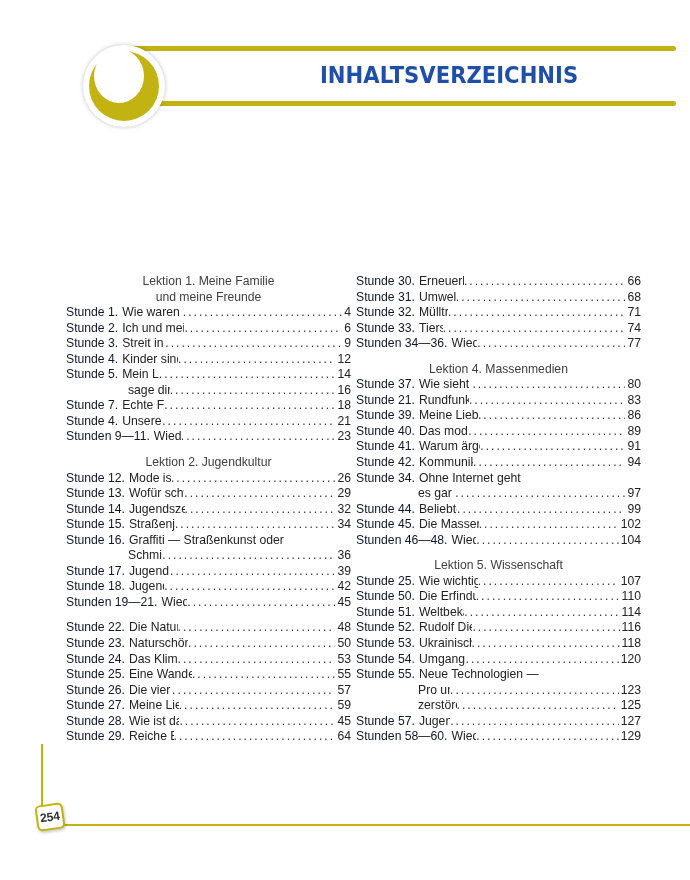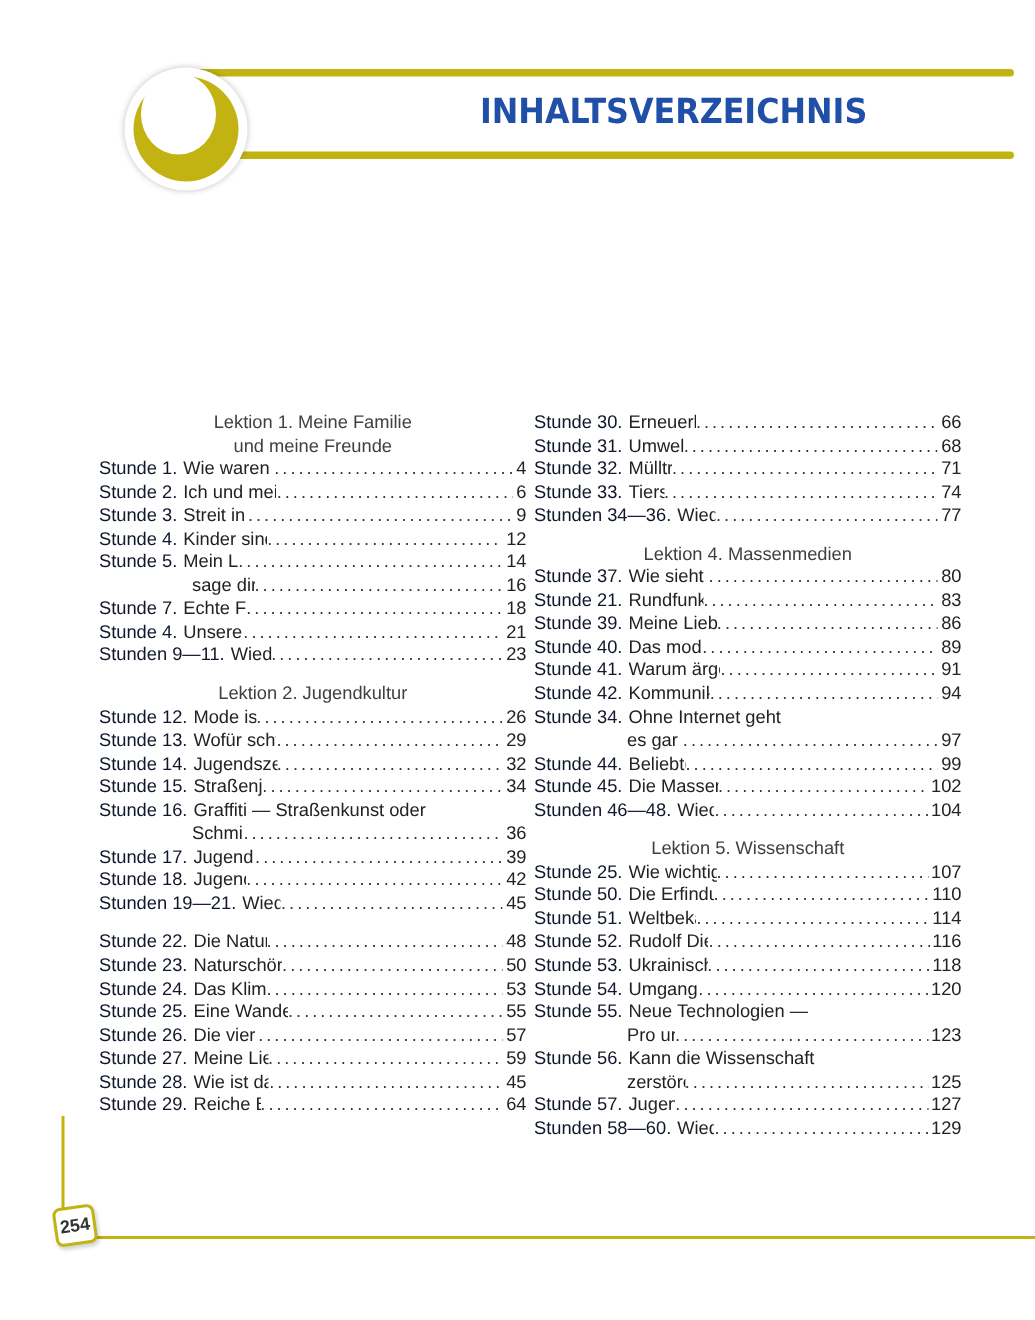--- a/index.html
+++ b/index.html
@@ -348,24 +348,20 @@
     </div>
     <div class="row">
       <span class="lbl">Stunde 55.</span>
       <span class="ttl">Neue Technologien —</span>
     </div>
     <div class="row cont">
       <span class="ttl">Pro und Kontra</span>
       <span class="dots"></span>
       <span class="pg">123</span>
     </div>
-    <div class="row">
-      <span class="lbl">Stunde 56.</span>
-      <span class="ttl">Kann die Wissenschaft</span>
-    </div>
     <div class="row cont">
       <span class="ttl">zerstörerisch sein?</span>
       <span class="dots"></span>
       <span class="pg">125</span>
     </div>
     <div class="row">
       <span class="lbl">Stunde 57.</span>
       <span class="ttl">Jugend forscht</span>
       <span class="dots"></span>
       <span class="pg">127</span>

